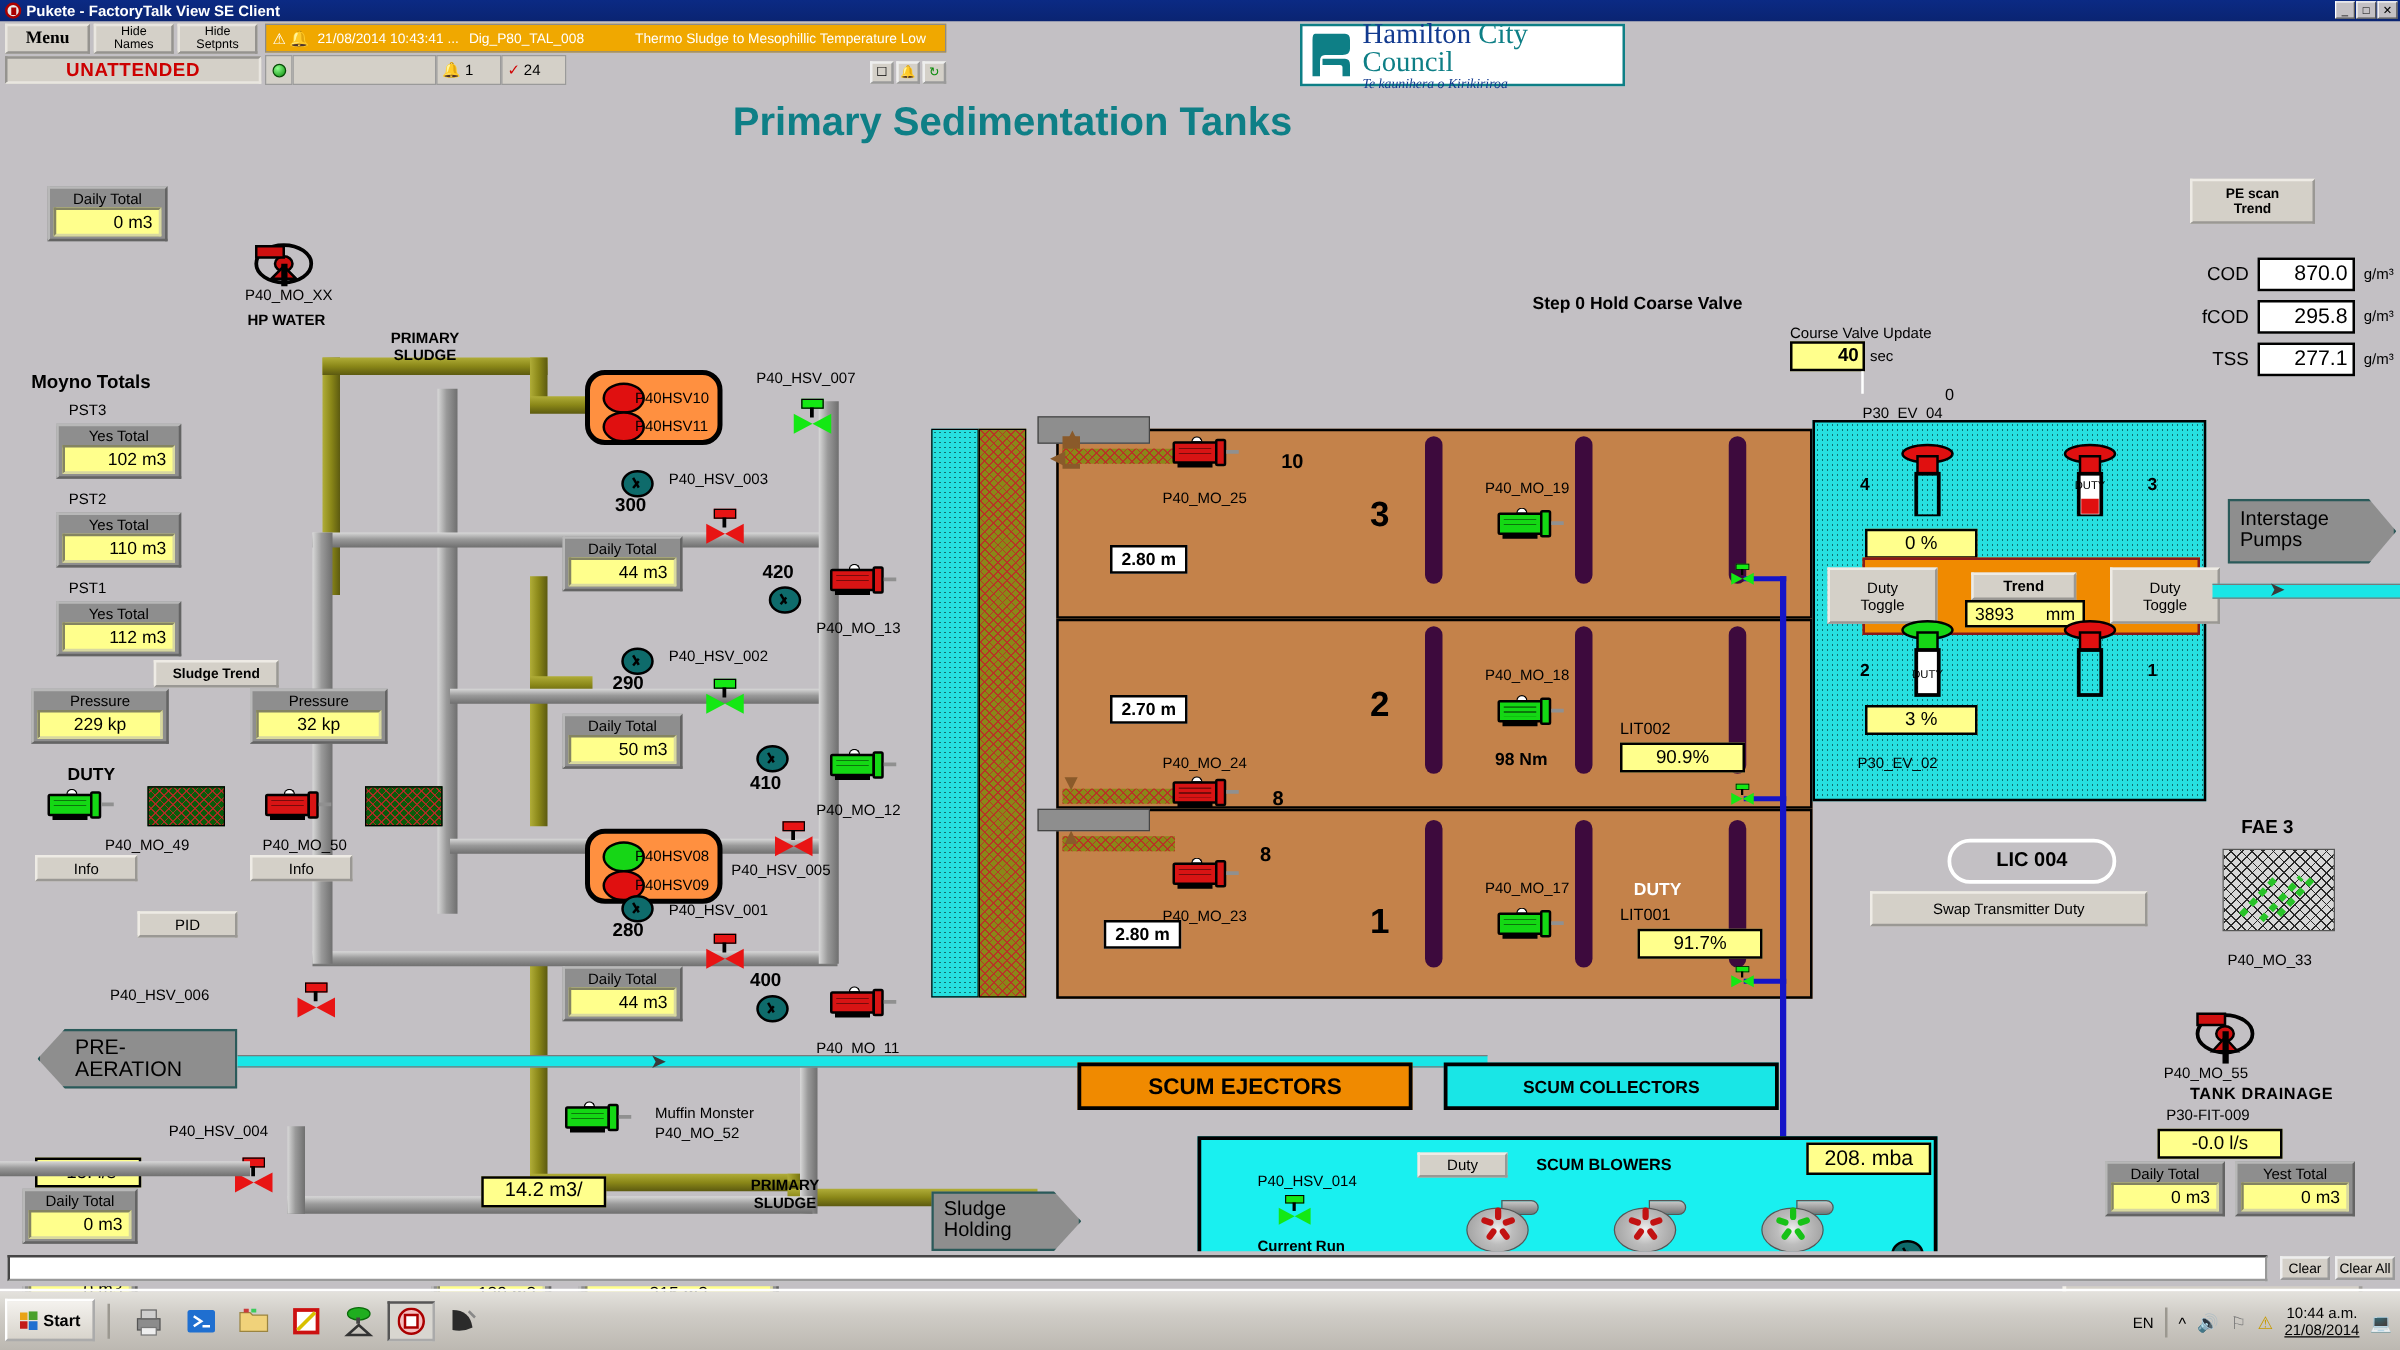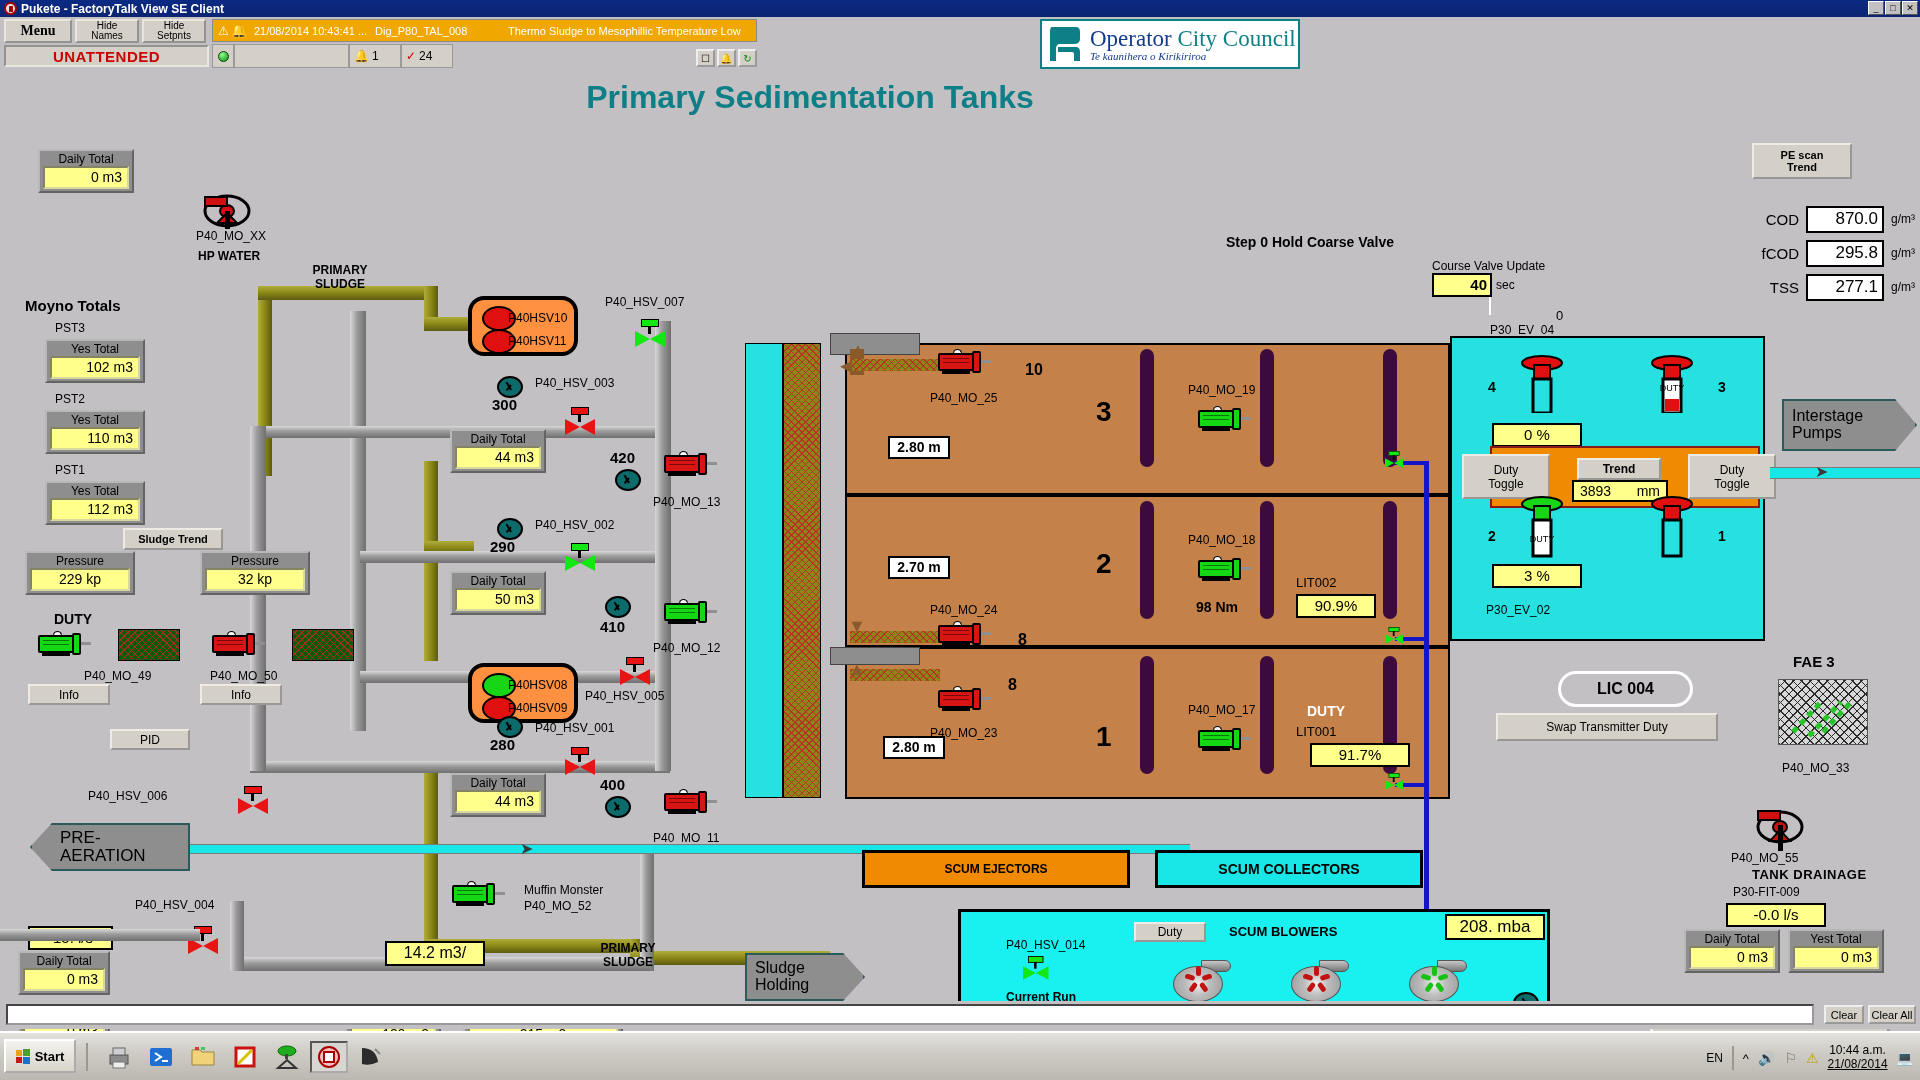--- a/index.html
+++ b/index.html
@@ -297,21 +297,21 @@
 
 
     <div class="logo-box">
       <div class="logo-mark">
         <svg width="38" height="42" viewBox="0 0 38 42">
           <path d="M6 4 H30 Q34 4 34 9 V16 Q34 21 28 21 H14 Q10 21 10 26 V38 H4 V9 Q4 4 6 4 Z" fill="#0e7f86"></path>
           <path d="M12 24 H30 Q34 24 34 29 V38 H28 V31 Q28 29 26 29 H12 Z" fill="#0e7f86"></path>
         </svg>
       </div>
       <div>
-        <div class="logo-text-main"><span>Operator </span><span class="hi">City Council</span></div>
+        <div class="logo-text-main"><span>Hamilton </span><span class="hi">City Council</span></div>
         <div class="logo-text-sub">Te kaunihera o Kirikiriroa</div>
       </div>
     </div>
   </div>
 
   <div class="canvas">
 
     <div class="page-title">Primary Sedimentation Tanks</div>
     <div class="abs lbl-b" style="left:1226px; top:163px; font-size:14px;">Step 0 Hold Coarse Valve</div>
 
@@ -664,21 +664,21 @@
     <div class="motor m-green" style="left:1198px; top:485px;">
       <div class="dome"></div>
         <div class="body"></div>
         <div class="cap"></div>
         <div class="shaft"></div>
         <div class="base"></div>
     </div>
     <div class="abs lbl" style="left:1188px; top:462px;">P40_MO_18</div>
     <div class="abs lbl-b" style="left:1196px; top:528px; font-size:14px;">98 Nm</div>
     <div class="abs lbl" style="left:1296px; top:504px; font-size:13px;">LIT002</div>
-    <div class="abs val-plain" style="left:1296px; top:523px; width:80px; text-align:center;">90.9%</div>
+    <div class="abs val-plain" style="left:1296px; top:523px; width:100px; text-align:center;">90.9%</div>
     <div class="abs" style="left:830px; top:576px; width:90px; height:18px; background:#8e8e8e; border:1px solid #444;"></div>
     <div class="abs hatch-olive" style="left:850px; top:560px; width:90px; height:12px;"></div>
     <div class="abs" style="left:848px; top:545px; font-size:18px; color:#8a5a2a;">▼</div>
     <div class="motor m-red" style="left:938px; top:550px;">
       <div class="dome"></div>
         <div class="body"></div>
         <div class="cap"></div>
         <div class="shaft"></div>
         <div class="base"></div>
     </div>
@@ -729,21 +729,21 @@
         <div class="tri-l"></div>
         <div class="tri-r"></div>
     </div>
     <div class="valve v-green" style="left:1385px; top:702px; transform:scale(.6); transform-origin: top left;">
       <div class="hat"></div>
         <div class="stem"></div>
         <div class="tri-l"></div>
         <div class="tri-r"></div>
     </div>
 
-    <div class="abs" style="left:862px; top:779px; width:268px; height:38px; background:#f08a00; border:3px solid #000; display:flex; align-items:center; justify-content:center; font-size:12px; font-weight:bold; color:#000;">SCUM EJECTORS</div>
+    <div class="abs" style="left:862px; top:779px; width:268px; height:38px; background:#f08a00; border:3px solid #000; display:flex; align-items:center; justify-content:center; font-size:18px; font-weight:bold; color:#000;">SCUM EJECTORS</div>
     <div class="abs" style="left:1155px; top:779px; width:268px; height:38px; background:#19e6e6; border:3px solid #000; display:flex; align-items:center; justify-content:center; font-size:14px; font-weight:bold; color:#000;">SCUM COLLECTORS</div>
 
     <div class="abs" style="left:958px; top:838px; width:592px; height:115px; background:#19f0f0; border:3px solid #000;">
       <div class="abs lbl" style="left:45px; top:26px;">P40_HSV_014</div>
       <div class="valve v-green" style="left:62px; top:44px; transform:scale(.85); transform-origin:top left;">
         <div class="hat"></div>
           <div class="stem"></div>
           <div class="tri-l"></div>
           <div class="tri-r"></div>
       </div>

